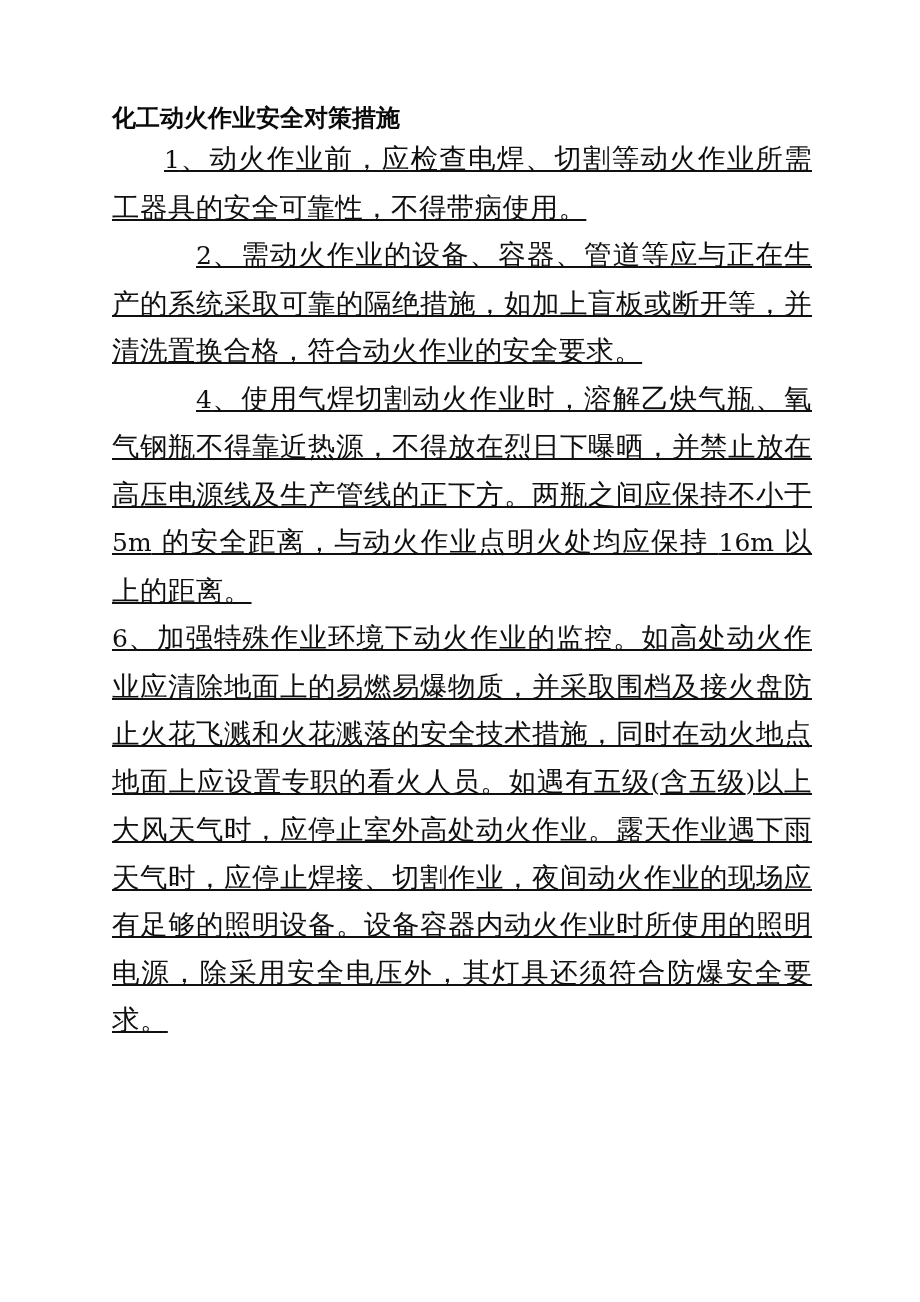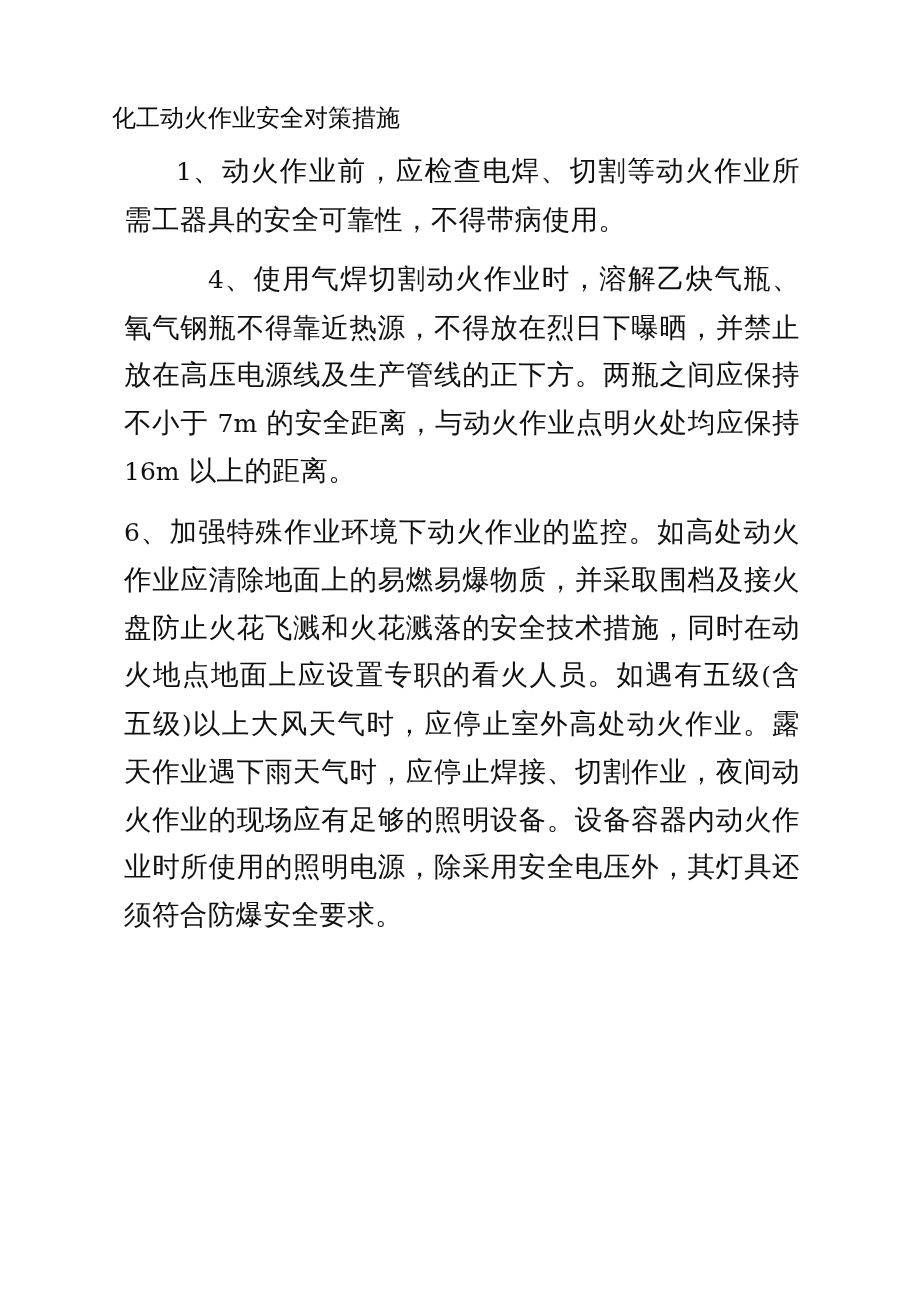--- a/index.html
+++ b/index.html
@@ -23,52 +23,54 @@
     box-sizing: border-box;
   }
   #doc-body {
     position: absolute;
     left: 112px;
     top: 102px;
     width: 700px;
   }
   .doc-title {
     font-size: 24px;
-    font-weight: normal;
+    font-weight: bold;
     line-height: 33px;
     letter-spacing: 0px;
     margin: 0 0 0 0;
     white-space: nowrap;
     color: #0a0a0a;
   }
   .para {
     font-size: 27.5px;
     font-weight: normal;
     line-height: 47.5px;
-    margin: 12px;
+    margin: 0;
     text-align: justify;
     text-justify: inter-ideograph;
     letter-spacing: 0.4px;
     color: #101010;
     word-break: break-all;
+    text-decoration: underline;
   }
   .para.indent-1 { text-indent: 52px; }
   .para.indent-2 { text-indent: 84px; }
   .para.indent-0 { text-indent: 0px; }
   .para .lat {
     font-family: "DejaVu Serif", "Liberation Serif", serif;
     font-size: 25px;
     letter-spacing: 0px;
   }
 </style>
 </head>
 <body>
 
 <div id="page">
   <div id="doc-body">
     <h1 class="doc-title">化工动火作业安全对策措施</h1>
     <div id="paragraph-list">
         <p class="para indent-1"><span class="lat">1</span>、动火作业前，应检查电焊、切割等动火作业所需工器具的安全可靠性，不得带病使用。</p>
-        <p class="para indent-2"><span class="lat">4</span>、使用气焊切割动火作业时，溶解乙炔气瓶、氧气钢瓶不得靠近热源，不得放在烈日下曝晒，并禁止放在高压电源线及生产管线的正下方。两瓶之间应保持不小于 <span class="lat">7m</span> 的安全距离，与动火作业点明火处均应保持 <span class="lat">16m</span> 以上的距离。</p>
+        <p class="para indent-2"><span class="lat">2</span>、需动火作业的设备、容器、管道等应与正在生产的系统采取可靠的隔绝措施，如加上盲板或断开等，并清洗置换合格，符合动火作业的安全要求。</p>
+        <p class="para indent-2"><span class="lat">4</span>、使用气焊切割动火作业时，溶解乙炔气瓶、氧气钢瓶不得靠近热源，不得放在烈日下曝晒，并禁止放在高压电源线及生产管线的正下方。两瓶之间应保持不小于 <span class="lat">5m</span> 的安全距离，与动火作业点明火处均应保持 <span class="lat">16m</span> 以上的距离。</p>
         <p class="para indent-0"><span class="lat">6</span>、加强特殊作业环境下动火作业的监控。如高处动火作业应清除地面上的易燃易爆物质，并采取围档及接火盘防止火花飞溅和火花溅落的安全技术措施，同时在动火地点地面上应设置专职的看火人员。如遇有五级<span class="lat">(</span>含五级<span class="lat">)</span>以上大风天气时，应停止室外高处动火作业。露天作业遇下雨天气时，应停止焊接、切割作业，夜间动火作业的现场应有足够的照明设备。设备容器内动火作业时所使用的照明电源，除采用安全电压外，其灯具还须符合防爆安全要求。</p>
       </div>
   </div>
 </div>
 
 </body></html>

